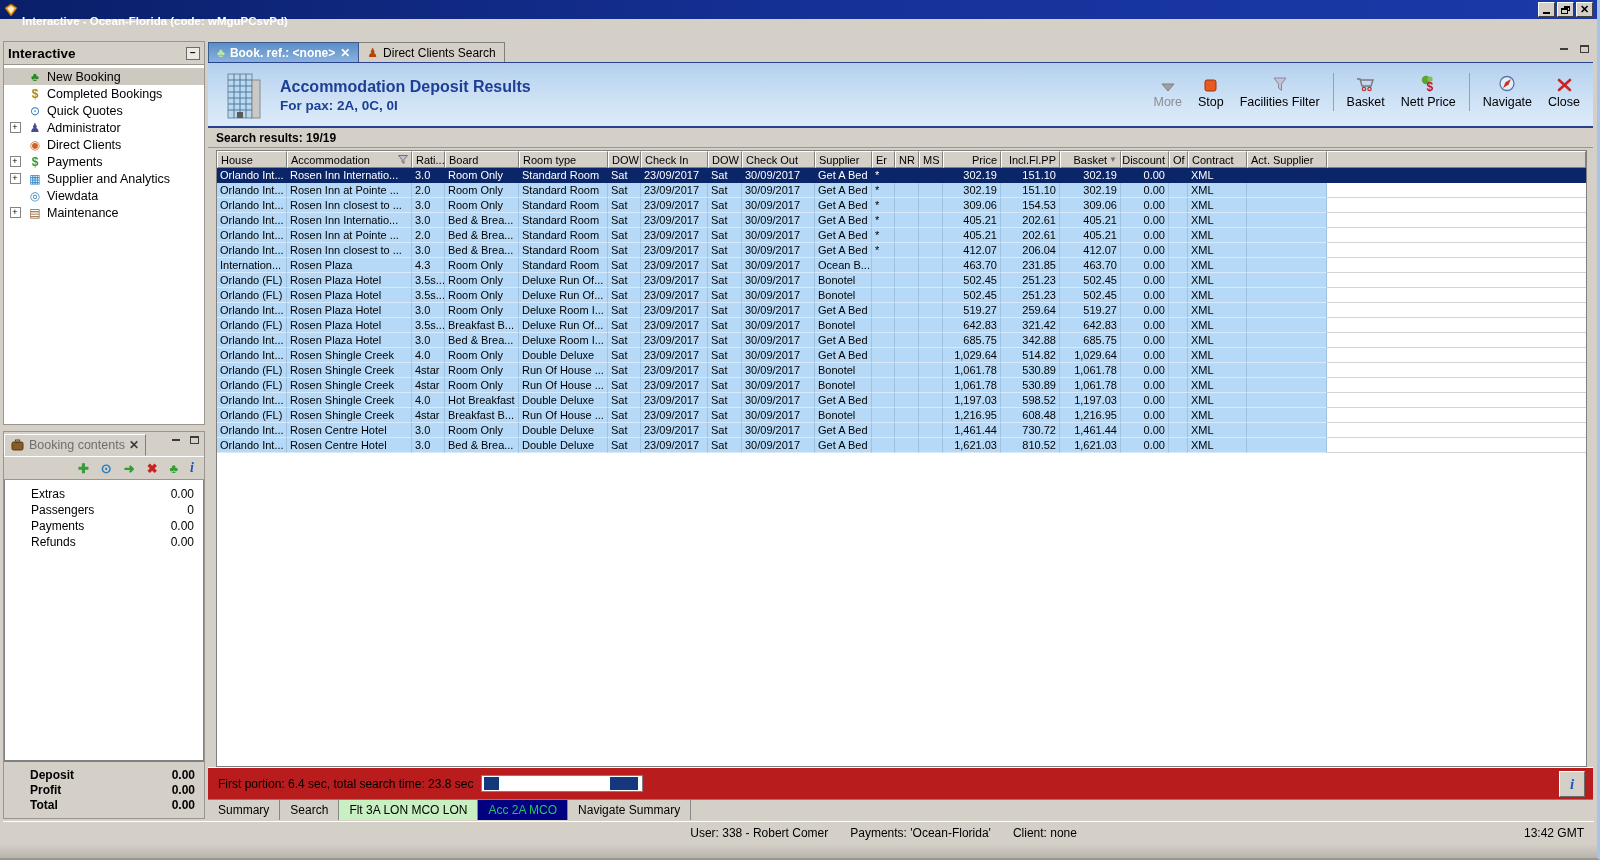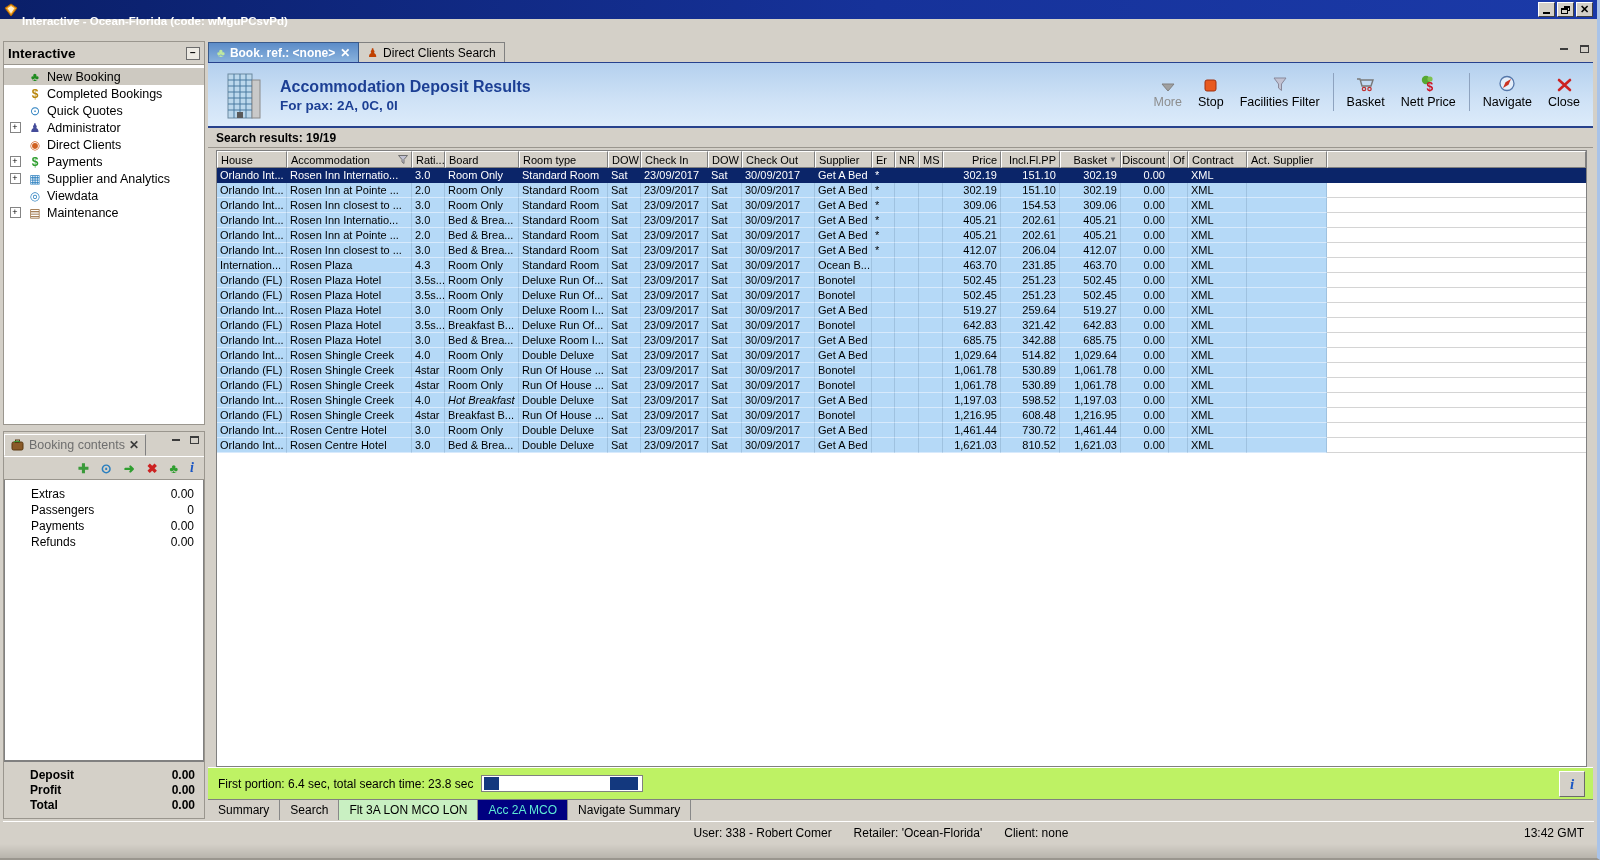--- a/index.html
+++ b/index.html
@@ -87,32 +87,32 @@
   .th .sort{margin-left:2px;color:#707070;font-size:8px;}
   .th .funnel{margin-left:auto;}
   .trow{display:flex;height:15px;flex:none;}
   .td{flex:none;background:#b5d9f7;border-right:1px solid #9fc2e0;border-bottom:1px solid #d8eafc;
       font-size:11px;padding:1px 3px;white-space:nowrap;overflow:hidden;}
   .td.num{text-align:right;}
   .td.filler{background:#fff;border-right:none;border-bottom:1px solid #d4d4d4;}
   .trow.selected .td{background:#0b2569;color:#fff;border-color:#0b2569;}
   .tbody-empty{flex:1;background:#fff;}
   
-  .progressrow{height:32px;display:flex;align-items:center;background:#bef264;position:relative;padding-left:10px;gap:8px;border-top:1px solid #fff;}
+  .progressrow{height:32px;display:flex;align-items:center;background:#b91c1c;position:relative;padding-left:10px;gap:8px;border-top:1px solid #fff;}
   .ptext{font-size:12px;}
   .pbar{width:162px;height:17px;background:#fff;border:1px solid #808080;position:relative;}
   .pseg{position:absolute;top:1px;bottom:1px;background:#13387e;}
   .infobtn{position:absolute;right:8px;top:3px;width:26px;height:26px;background:#d4d0c8;
      border:1px solid;border-color:#fff #6b6b6b #6b6b6b #fff;display:flex;align-items:center;justify-content:center;
      color:#1a56c4;font-weight:bold;font-style:italic;font-family:"Liberation Serif",serif;font-size:15px;}
   
   .btabs{height:21px;display:flex;align-items:stretch;background:#d4d0c8;border-top:1px solid #808080;}
   .btab{display:flex;align-items:center;padding:0 10px;font-size:12px;border-right:1px solid #888;background:#d4d0c8;}
   .btab.flight{background:#c9f0c2;}
-  .btab.activeb{background:#000080;color:#5eead4;}
+  .btab.activeb{background:#000080;color:#22c55e;}
   
   .statusbar{position:absolute;left:3px;right:3px;bottom:14px;height:23px;background:#d4d0c8;
      border-top:1px solid #fff;display:flex;align-items:center;font-size:12px;}
   .statuscenter{position:absolute;left:50%;transform:translateX(-28%);display:flex;gap:22px;white-space:nowrap;}
   .statustime{position:absolute;right:10px;}
   .bottomframe{position:absolute;left:0;right:0;bottom:0;height:14px;background:linear-gradient(#d4d0c8,#b8b4ac);}
   .closex{font-style:normal;}
 </style>
 </head>
 <body>
@@ -790,21 +790,21 @@
             <div class="td num" style="width: 48px;">0.00</div>
             <div class="td" style="width: 19px;"></div>
             <div class="td" style="width: 59px;">XML</div>
             <div class="td" style="width: 80px;"></div>
             <div class="td filler" style="flex: 1 1 0%;"></div>
           </div>
           <div class="trow">
             <div class="td" style="width: 70px;">Orlando Int...</div>
             <div class="td" style="width: 125px;">Rosen Shingle Creek</div>
             <div class="td" style="width: 33px;">4.0</div>
-            <div class="td" style="width: 74px; font-style: italic;">Hot Breakfast</div>
+            <div class="td" style="width: 74px;">Hot Breakfast</div>
             <div class="td" style="width: 89px;">Double Deluxe</div>
             <div class="td" style="width: 33px;">Sat</div>
             <div class="td" style="width: 67px;">23/09/2017</div>
             <div class="td" style="width: 34px;">Sat</div>
             <div class="td" style="width: 73px;">30/09/2017</div>
             <div class="td" style="width: 57px;">Get A Bed</div>
             <div class="td" style="width: 23px;"></div>
             <div class="td" style="width: 24px;"></div>
             <div class="td" style="width: 24px;"></div>
             <div class="td num" style="width: 58px;">1,197.03</div>
@@ -903,19 +903,19 @@
         <div class="btab">Search</div>
         <div class="btab flight">Flt 3A LON MCO LON</div>
         <div class="btab activeb">Acc 2A MCO</div>
         <div class="btab">Navigate Summary</div>
       </div>
   </div>
 
   <div class="statusbar">
     <span class="statuscenter">
       <span>User: 338 - Robert Comer</span>
-      <span>Retailer: 'Ocean-Florida'</span>
+      <span>Payments: 'Ocean-Florida'</span>
       <span>Client: none</span>
     </span>
     <span class="statustime">13:42 GMT</span>
   </div>
   <div class="bottomframe"></div>
 </div>
 
 </body></html>

